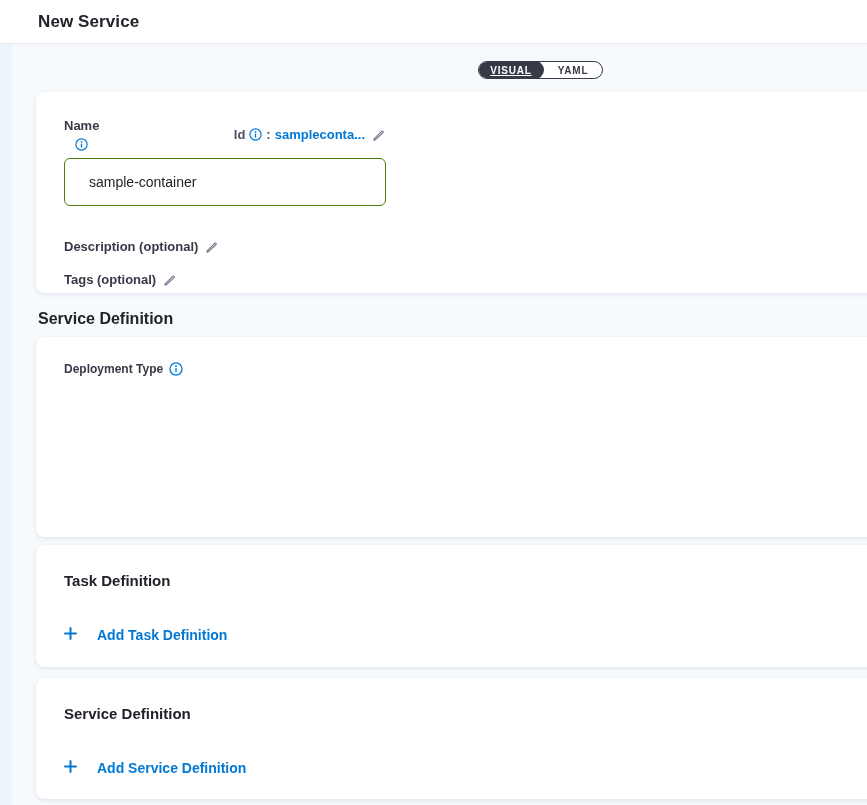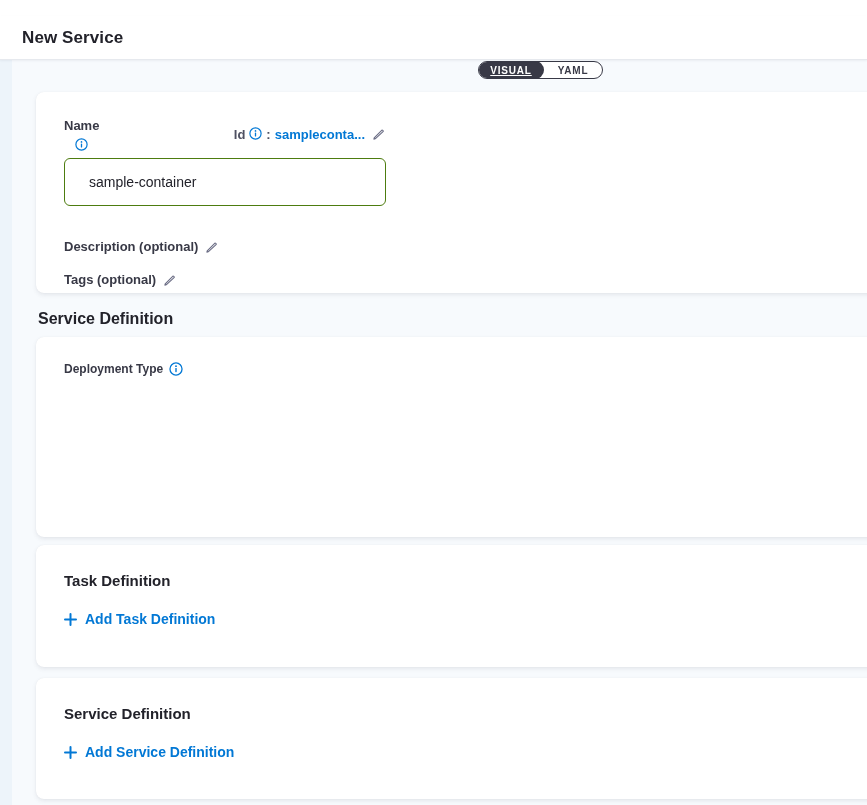--- a/index.html
+++ b/index.html
@@ -6,26 +6,26 @@
   html, body { width: 867px; height: 805px; overflow: hidden; }
   body {
     font-family: "Liberation Sans", "DejaVu Sans", sans-serif;
     background: #ffffff;
     position: relative;
     color: #22222a;
   }
 
   
   .page-header {
-    position: absolute; top: 16px; left: 0; right: 0; height: 44px;
+    position: absolute; top: 0; left: 0; right: 0; height: 44px;
     background: #ffffff;
     border-bottom: 1px solid #e6e9ee;
     box-shadow: 0 1px 2px rgba(40,41,61,0.06);
     display: flex; align-items: center;
-    padding-left: 22px;
+    padding-left: 38px;
     z-index: 5;
   }
   .page-title { font-size: 17px; font-weight: 700; color: #22222a; letter-spacing: 0.1px; }
 
   
   .main-area {
     position: absolute; top: 45px; left: 0; right: 0; bottom: 0;
     background: #f7fafd;
   }
   .left-strip {
@@ -73,21 +73,21 @@
     display: flex; justify-content: space-between; align-items: center;
     width: 322px;
     margin: 26px 0 0 28px;
   }
   .field-label {
     font-size: 13px; font-weight: 600; color: #383946;
     display: inline-flex; align-items: center; gap: 5px; flex-direction: column;
   }
   .id-row {
     font-size: 13px; color: #4f5162; font-weight: 600;
-    display: inline-flex; align-items: flex-start; gap: 4px;
+    display: inline-flex; align-items: center; gap: 4px;
   }
   .id-value { color: #0278d5; font-weight: 700; cursor: pointer; }
   .name-input {
     display: block;
     margin: 7px 0 0 28px;
     width: 322px; height: 48px;
     border: 1px solid #4d7c0f; border-radius: 6px;
     padding: 0 24px;
     font-family: "Liberation Sans", "DejaVu Sans", sans-serif;
     font-size: 14px; color: #22222a;
@@ -141,22 +141,22 @@
     line-height: 16px;
     width: 62px;
   }
 
   
   .card-heading {
     margin: 27px 0 0 28px;
     font-size: 15px; font-weight: 700; color: #22222a;
   }
   .add-link {
-    margin: 22px 0 0 28px;
-    display: flex; align-items: center; gap: 8px; width: fit-content;
+    margin: 38px 0 0 28px;
+    display: flex; gap: 20px; width: fit-content;
     font-size: 14px; font-weight: 700; color: #0278d5;
     cursor: pointer;
   }
 
   svg { display: block; }
 </style>
 </head>
 <body>
 
 <div class="page-header">

